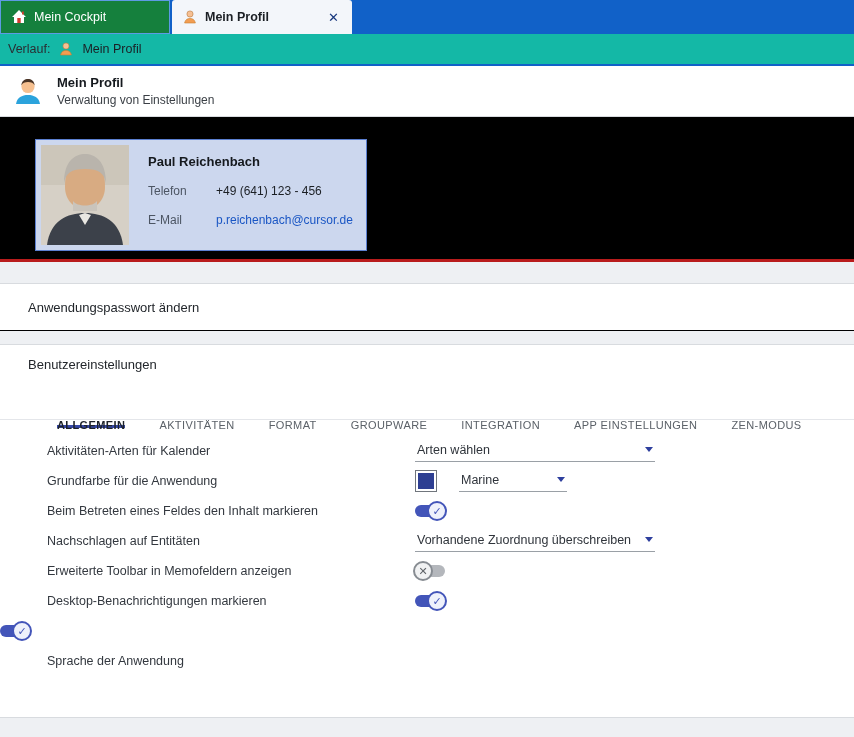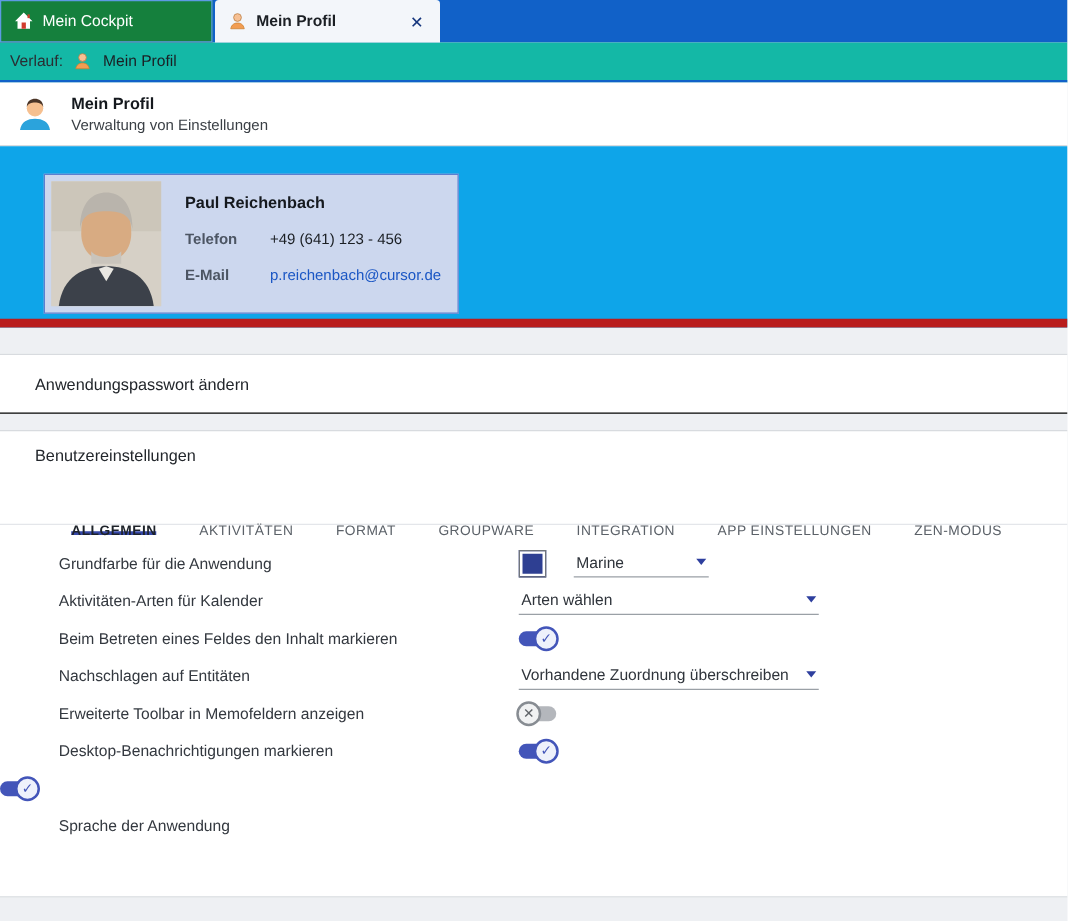--- a/index.html
+++ b/index.html
@@ -21,27 +21,27 @@
   
   .breadcrumb{height:30px;background:#14b8a6;border-bottom:2px solid #1161c8;display:flex;align-items:center;padding-left:8px;gap:8px;}
   .breadcrumb .crumb-label{color:#2a2e33;}
   .breadcrumb .crumb-item{color:#1b1f24;}
   
   .page-header{height:50px;background:#ffffff;border-bottom:1px solid #d8dbdf;display:flex;align-items:center;padding-left:12px;gap:13px;box-sizing:content-box;}
   .page-header .titles .title{font-weight:bold;font-size:13px;color:#15191e;}
   .page-header .titles .subtitle{font-size:12px;color:#3a3f45;margin-top:3px;}
   .avatar-lg{width:32px;height:32px;}
   
-  .card-panel{background:#0ea5e9;border-bottom:7px solid #b91c1c;height:145px;box-sizing:border-box;padding:22px 0 0 35px;}
+  .card-panel{background:#000000;border-bottom:3px solid #b91c1c;height:145px;box-sizing:border-box;padding:22px 0 0 35px;}
   .profile-card{width:332px;height:112px;background:#ccd7ee;border:1px solid #5b7fd0;box-sizing:border-box;display:flex;}
   .photo-box{width:88px;height:100px;margin:5px;flex:0 0 auto;background:#d4cec4;overflow:hidden;}
   .card-text{margin-left:14px;padding-top:14px;}
   .card-name{font-weight:bold;font-size:13px;color:#15191e;}
   .card-row{display:flex;margin-top:15px;font-size:12px;}
-  .card-row .lbl{width:68px;color:#4c5563;font-weight:bold;}
+  .card-row .lbl{width:68px;color:#4c5563;}
   .card-row .val{color:#1b1f24;}
   .card-row .val.link{color:#1a56c4;cursor:pointer;}
   
   .gap1{height:21px;}
   .gap2{height:13px;}
   
   .password-panel{height:48px;background:#ffffff;border-top:1px solid #d8dbdf;border-bottom:1px solid #000000;box-sizing:border-box;display:flex;align-items:center;padding-left:28px;font-size:13px;color:#22262b;cursor:pointer;}
   
   .settings-panel{height:374px;background:#ffffff;border-top:1px solid #d8dbdf;border-bottom:1px solid #d8dbdf;box-sizing:border-box;padding-top:12px;}
   .settings-title{padding-left:28px;font-size:13px;color:#22262b;height:28px;}
@@ -164,41 +164,41 @@
     <span class="stab">FORMAT</span>
     <span class="stab">GROUPWARE</span>
     <span class="stab">INTEGRATION</span>
     <span class="stab">APP EINSTELLUNGEN</span>
     <span class="stab">ZEN-MODUS</span>
   </div>
 
   <div class="rows">
 
     <div class="row">
+      <div class="row-label">Aktivitäten-Arten für Kalender</div>
+      <div class="row-control">
+        <div class="select w-std">
+          <span class="select-value">Arten wählen</span>
+          <span class="caret"></span>
+        </div>
+      </div>
+    </div>
+
+    <div class="row">
       <div class="row-label">Grundfarbe für die Anwendung</div>
       <div class="row-control">
         <span class="swatch"></span>
         <div class="select w-small">
           <span class="select-value">Marine</span>
           <span class="caret"></span>
         </div>
       </div>
     </div>
 
     <div class="row">
-      <div class="row-label">Aktivitäten-Arten für Kalender</div>
-      <div class="row-control">
-        <div class="select w-std">
-          <span class="select-value">Arten wählen</span>
-          <span class="caret"></span>
-        </div>
-      </div>
-    </div>
-
-    <div class="row">
       <div class="row-label">Beim Betreten eines Feldes den Inhalt markieren</div>
       <div class="row-control">
         <div class="toggle on">
           <span class="track"></span>
           <span class="thumb">✓</span>
         </div>
       </div>
     </div>
 
     <div class="row">

